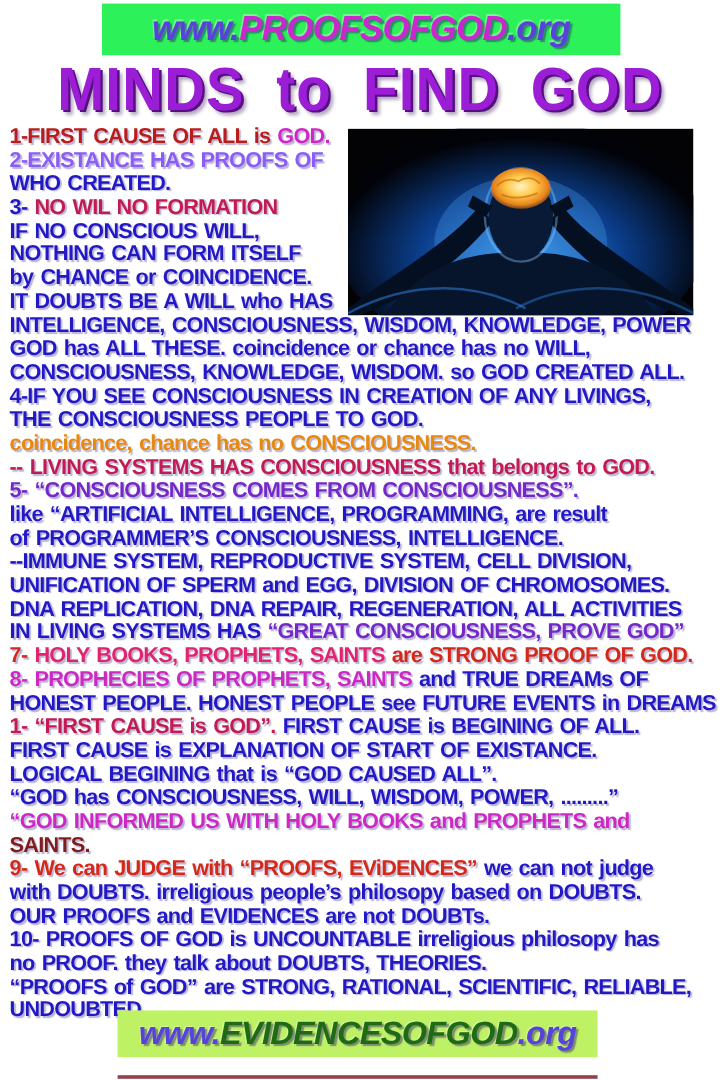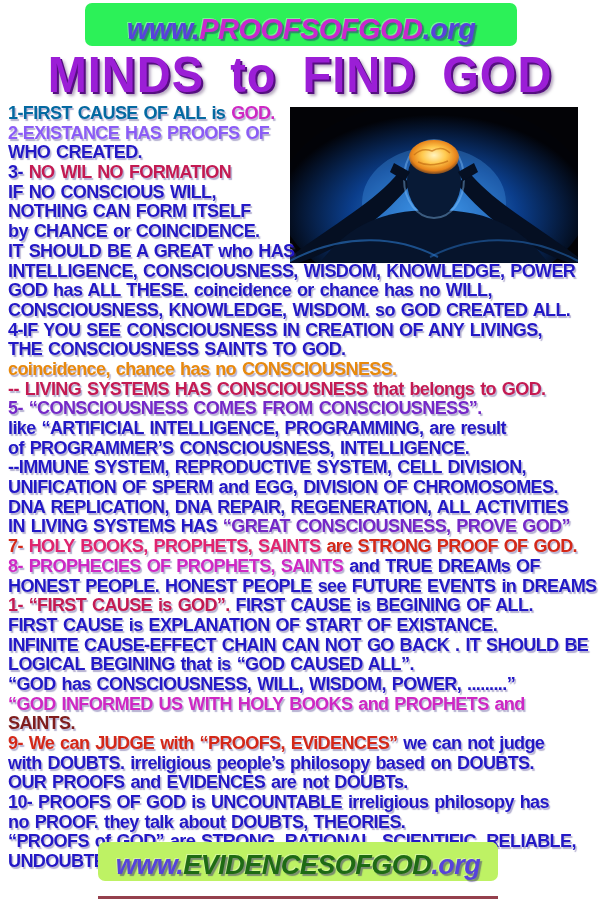--- a/index.html
+++ b/index.html
@@ -3,21 +3,21 @@
 <meta charset="utf-8">
 <style>
   html,body{margin:0;padding:0;}
   body{
     width:600px;height:900px;overflow:hidden;background:#ffffff;
     font-family:"Liberation Sans", sans-serif;position:relative;
   }
   .poster{position:absolute;inset:0;background:#ffffff;}
 
   
-  .banner{position:absolute;display:flex;align-items:flex-end;justify-content:center;border-radius:7px;}
+  .banner{position:absolute;display:flex;align-items:center;justify-content:center;}
   .banner-top{left:85px;top:3px;width:432px;height:43px;background:#2cf158;}
   .banner-bottom{left:98px;top:842px;width:400px;height:39px;background:#bef264;}
   .banner-underline{position:absolute;left:98px;top:896px;width:400px;height:3px;background:#7a1020;opacity:.8;}
   .banner-text{
     font-weight:bold;font-style:italic;font-size:29px;letter-spacing:-0.5px;
     text-shadow:2px 2px 1px rgba(40,20,120,0.45), -1px -1px 0 rgba(255,255,255,0.35);
     white-space:nowrap;
   }
   .banner-bottom .banner-text{font-size:27px;}
 
@@ -79,48 +79,47 @@
       <ellipse cx="144" cy="50" rx="25" ry="17" fill="url(#brainG)"></ellipse>
       <path d="M124,48 q8,-8 18,-4 q10,-6 18,2 M128,55 q12,6 30,-1" stroke="#c06a10" stroke-width="1.5" fill="none" opacity="0.65"></path>
       <path d="M104,56 l16,9 -5,9 -15,-9 Z" fill="#050f22"></path>
       <path d="M184,56 l-16,9 5,9 15,-9 Z" fill="#050f22"></path>
       <path d="M0,154 C56,124 110,130 148,150" stroke="#2d7fd9" stroke-width="2" fill="none" opacity="0.55"></path>
       <path d="M288,154 C232,124 178,130 140,150" stroke="#2d7fd9" stroke-width="2" fill="none" opacity="0.45"></path>
     </svg>
   </div>
 
   <div class="body-text">
-      <div class="line"><span style="color: #0369a1;">1-FIRST CAUSE OF ALL is </span><span style="color: rgb(206, 40, 196);">GOD.</span></div>
+      <div class="line"><span style="color: #b91c1c;">1-FIRST CAUSE OF ALL is </span><span style="color: rgb(206, 40, 196);">GOD.</span></div>
       <div class="line"><span style="color: #8b5cf6;">2-EXISTANCE HAS PROOFS OF</span></div>
       <div class="line"><span style="color: rgb(35, 24, 198);">WHO CREATED.</span></div>
       <div class="line"><span style="color: rgb(35, 24, 198);">3- </span><span style="color: rgb(196, 26, 82);">NO WIL NO FORMATION</span></div>
       <div class="line"><span style="color: rgb(35, 24, 198);">IF NO CONSCIOUS WILL,</span></div>
       <div class="line"><span style="color: rgb(35, 24, 198);">NOTHING CAN FORM ITSELF</span></div>
       <div class="line"><span style="color: rgb(35, 24, 198);">by CHANCE or COINCIDENCE.</span></div>
-      <div class="line"><span style="color: rgb(35, 24, 198);">IT SHOULD BE A GREAT who HAS</span></div>
+      <div class="line"><span style="color: rgb(35, 24, 198);">IT DOUBTS BE A WILL who HAS</span></div>
       <div class="line"><span style="color: rgb(35, 24, 198);">INTELLIGENCE, CONSCIOUSNESS, WISDOM, KNOWLEDGE, POWER</span></div>
       <div class="line"><span style="color: rgb(35, 24, 198);">GOD has ALL THESE. coincidence or chance has no WILL,</span></div>
       <div class="line"><span style="color: rgb(35, 24, 198);">CONSCIOUSNESS, KNOWLEDGE, WISDOM. so GOD CREATED ALL.</span></div>
       <div class="line"><span style="color: rgb(35, 24, 198);">4-IF YOU SEE CONSCIOUSNESS IN CREATION OF ANY LIVINGS,</span></div>
-      <div class="line"><span style="color: rgb(35, 24, 198);">THE CONSCIOUSNESS SAINTS TO GOD.</span></div>
+      <div class="line"><span style="color: rgb(35, 24, 198);">THE CONSCIOUSNESS PEOPLE TO GOD.</span></div>
       <div class="line"><span style="color: rgb(232, 137, 13);">coincidence, chance has no CONSCIOUSNESS.</span></div>
       <div class="line"><span style="color: rgb(196, 26, 82);">-- LIVING SYSTEMS HAS CONSCIOUSNESS </span><span style="color: rgb(196, 26, 82);">that belongs to GOD.</span></div>
       <div class="line"><span style="color: rgb(116, 40, 200);">5- “CONSCIOUSNESS COMES FROM CONSCIOUSNESS”.</span></div>
       <div class="line"><span style="color: rgb(35, 24, 198);">like “ARTIFICIAL INTELLIGENCE, PROGRAMMING, are result</span></div>
       <div class="line"><span style="color: rgb(35, 24, 198);">of PROGRAMMER’S CONSCIOUSNESS, INTELLIGENCE.</span></div>
       <div class="line"><span style="color: rgb(35, 24, 198);">--IMMUNE SYSTEM, REPRODUCTIVE SYSTEM, CELL DIVISION,</span></div>
       <div class="line"><span style="color: rgb(35, 24, 198);">UNIFICATION OF SPERM and EGG, DIVISION OF CHROMOSOMES.</span></div>
       <div class="line"><span style="color: rgb(35, 24, 198); text-align: right;">DNA REPLICATION, DNA REPAIR, REGENERATION, ALL ACTIVITIES</span></div>
       <div class="line"><span style="color: rgb(35, 24, 198);">IN LIVING SYSTEMS HAS </span><span style="color: rgb(116, 40, 200);">“GREAT CONSCIOUSNESS, PROVE GOD”</span></div>
       <div class="line"><span style="color: rgb(212, 40, 24);">7- </span><span style="color: rgb(224, 36, 110);">HOLY BOOKS, PROPHETS, SAINTS </span><span style="color: rgb(212, 40, 24);">are STRONG PROOF OF GOD.</span></div>
       <div class="line"><span style="color: rgb(206, 40, 196);">8- </span><span style="color: rgb(206, 40, 196);">PROPHECIES OF PROPHETS, SAINTS </span><span style="color: rgb(35, 24, 198);">and TRUE DREAMs OF</span></div>
       <div class="line"><span style="color: rgb(35, 24, 198);">HONEST PEOPLE. HONEST PEOPLE see FUTURE EVENTS in DREAMS</span></div>
       <div class="line"><span style="color: rgb(196, 26, 82);">1- “FIRST CAUSE is GOD”. </span><span style="color: rgb(35, 24, 198);">FIRST CAUSE is BEGINING OF ALL.</span></div>
       <div class="line"><span style="color: rgb(35, 24, 198);">FIRST CAUSE is EXPLANATION OF START OF EXISTANCE.</span></div>
-      <div class="line"><span style="color: rgb(35, 24, 198);">INFINITE CAUSE-EFFECT CHAIN CAN NOT GO BACK . IT SHOULD BE</span></div>
       <div class="line"><span style="color: rgb(35, 24, 198);">LOGICAL BEGINING that is “GOD CAUSED ALL”.</span></div>
       <div class="line"><span style="color: rgb(35, 24, 198);">“GOD has CONSCIOUSNESS, WILL, WISDOM, POWER, .........”</span></div>
       <div class="line"><span style="color: rgb(206, 40, 196);">“GOD INFORMED US WITH HOLY BOOKS and PROPHETS and</span></div>
       <div class="line"><span style="color: #7f1d1d; margin-top: 34px;">SAINTS.</span></div>
       <div class="line"><span style="color: rgb(212, 40, 24);">9- </span><span style="color: rgb(212, 40, 24);">We can JUDGE with “PROOFS, EViDENCES” </span><span style="color: rgb(35, 24, 198);">we can not judge</span></div>
       <div class="line"><span style="color: rgb(35, 24, 198);">with DOUBTS. irreligious people’s philosopy based on DOUBTS.</span></div>
       <div class="line"><span style="color: rgb(35, 24, 198);">OUR PROOFS and EVIDENCES are not DOUBTs.</span></div>
       <div class="line"><span style="color: rgb(35, 24, 198);">10- PROOFS OF GOD is UNCOUNTABLE irreligious philosopy has</span></div>
       <div class="line"><span style="color: rgb(35, 24, 198);">no PROOF. they talk about DOUBTS, THEORIES.</span></div>
       <div class="line"><span style="color: rgb(35, 24, 198);">“PROOFS of GOD” are STRONG, RATIONAL, SCIENTIFIC, RELIABLE,</span></div>

